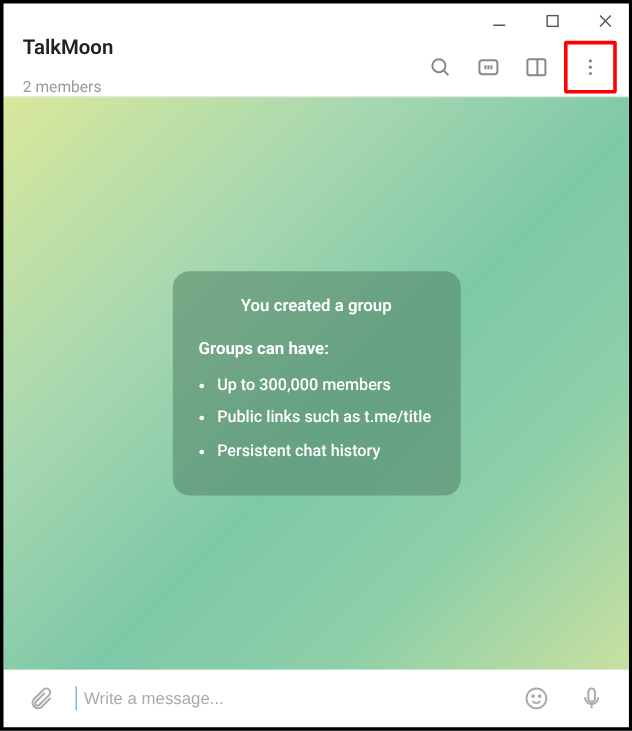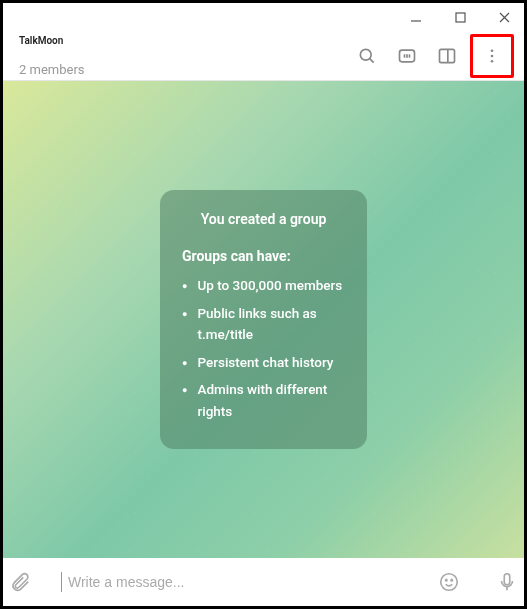--- a/index.html
+++ b/index.html
@@ -34,21 +34,21 @@
     .header {
       height: 50px;
       display: flex;
       align-items: center;
       padding: 0 10px 0 16px;
       background: #fff;
       border-bottom: 1px solid #e6e6e6;
     }
     .header-left { flex: 1; }
     .chat-title {
-      font-size: 10px;
+      font-size: 17px;
       font-weight: 600;
       color: #222;
     }
     .chat-subtitle {
       font-size: 13px;
       color: #999;
       margin-top: 16px;
     }
     .header-icons {
       display: flex;
@@ -88,21 +88,21 @@
                         radial-gradient(circle at 80% 70%, rgba(255,255,255,0.07) 1px, transparent 1px);
       background-size: 60px 60px, 90px 90px, 70px 70px;
       opacity: 0.6;
     }
     .info-card {
       position: relative;
       background: rgba(80, 130, 100, 0.55);
       color: #fff;
       border-radius: 14px;
       padding: 18px 22px 20px;
-      width: 207px;
+      width: 240px;
       font-size: 14px;
       line-height: 1.6;
     }
     .info-title {
       text-align: center;
       font-weight: 600;
       font-size: 14px;
       margin-bottom: 14px;
     }
     .info-subtitle {
@@ -124,23 +124,23 @@
       content: "●";
       font-size: 9px;
       margin-right: 10px;
       margin-top: 4px;
       color: #fff;
     }
     .composer {
       height: 48px;
       display: flex;
       align-items: center;
-      padding: 0 0;
-      background: #fff;
-      gap: 24px;
+      padding: 0 14px;
+      background: #fff;
+      gap: 12px;
     }
     .composer .icon-btn { color: #aaa; }
     .message-input {
       flex: 1;
       border: none;
       outline: none;
       font-size: 14px;
       color: #333;
       border-left: 1px solid #54a9eb;
       padding-left: 6px;
@@ -215,23 +215,20 @@
     <ul class="info-list">
       <li>
           <span>Up to 300,000 members</span>
         </li>
       <li>
           <span>Public links such as t.me/title</span>
         </li>
       <li>
           <span>Persistent chat history</span>
         </li>
-      <li>
-          <span>Admins with different rights</span>
-        </li>
     </ul>
   </div>
 </div>
 
 <div class="composer">
   <div class="icon-btn">
     <svg width="22" height="22" viewBox="0 0 24 24" fill="none" stroke="currentColor" stroke-width="1.8">
         <path d="M21 11.5l-8.5 8.5a5 5 0 01-7-7l9-9a3.5 3.5 0 015 5l-9 9a2 2 0 01-3-3l8-8"></path>
       </svg>
   </div>

